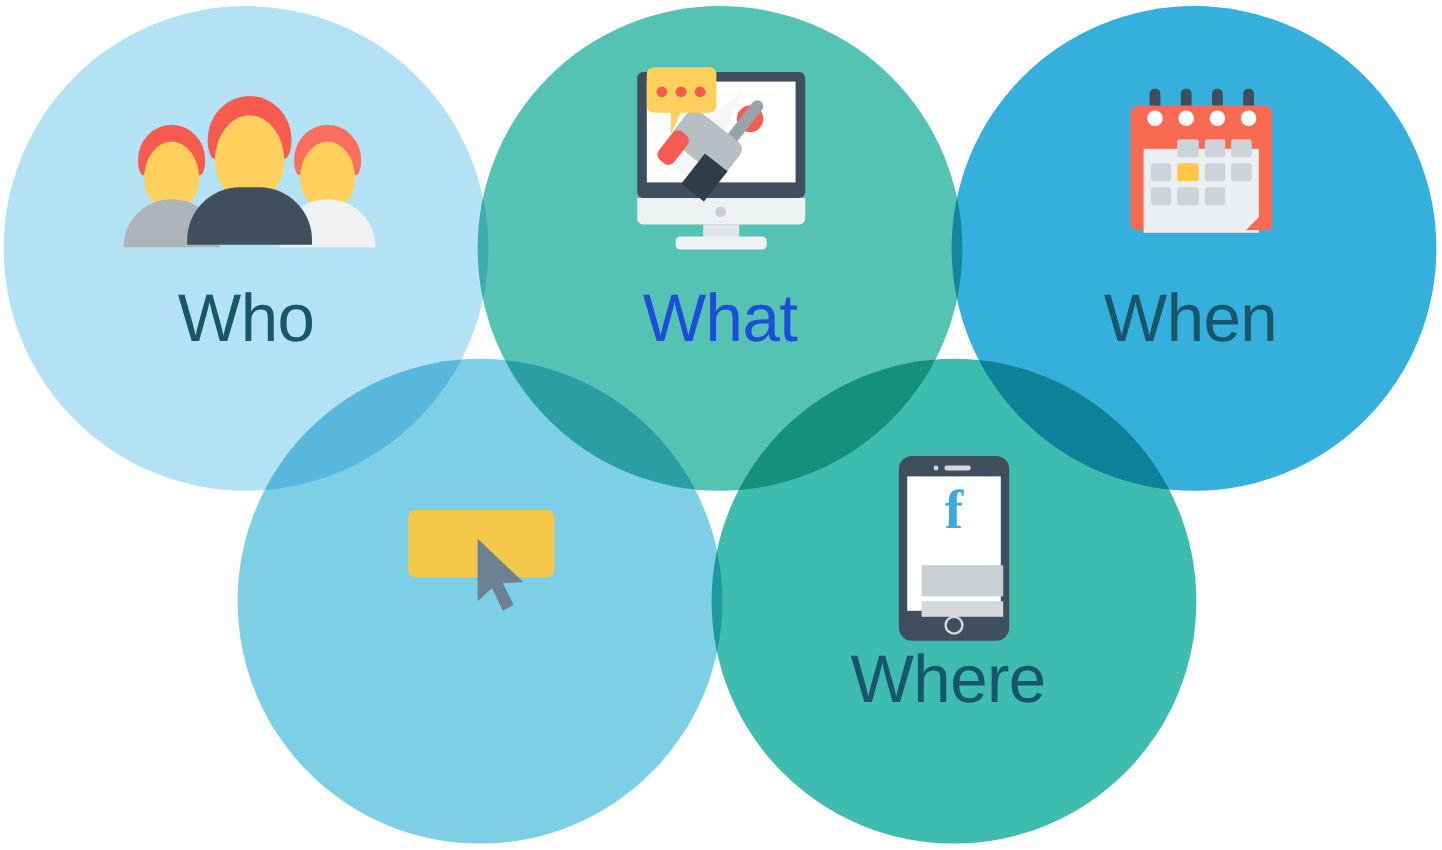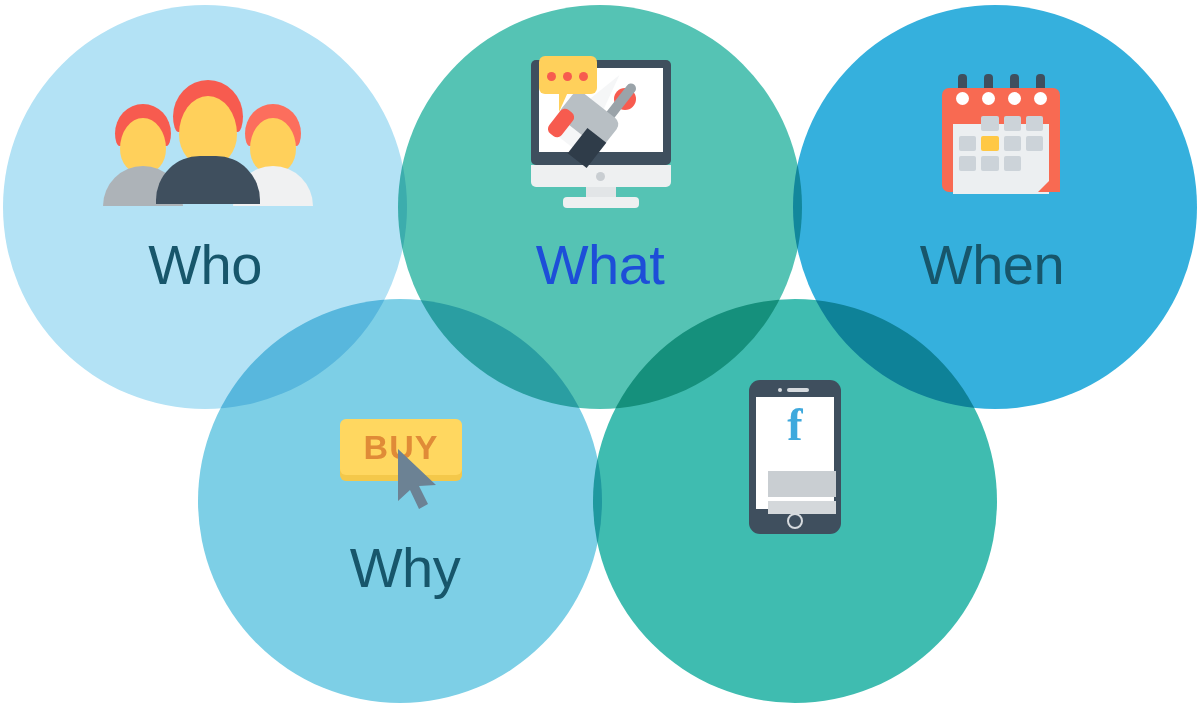--- a/index.html
+++ b/index.html
@@ -203,23 +203,20 @@
           <div class="cal-cell"></div>
           <div class="cal-cell"></div>
           <div class="cal-cell blank"></div>
         </div>
     </div>
   </div>
 
   <div class="icon-wrap" id="icon-buy" style="left: 404px; top: 470px;">
     <div class="buybox">
       <div class="buy-shadow"></div>
-      <div class="buy-btn">
-        <span class="buy-text">BUY</span>
-      </div>
       <svg class="cursor" viewBox="0 0 46 62">
         <polygon points="2,0 2,52 14,41 23,60 32,55 23,37 40,36" fill="#6c8294"></polygon>
       </svg>
     </div>
   </div>
 
   <div class="icon-wrap" id="icon-phone" style="left: 795px; top: 457px;">
     <div class="phone">
       <div class="ph-body"></div>
       <div class="ph-cam"></div>
@@ -229,15 +226,15 @@
         <div class="ph-bar2"></div>
       </div>
       <div class="fb">f</div>
       <div class="ph-home"></div>
     </div>
   </div>
 
   <div class="label" id="l-who" style="left: 205px; top: 265px; color: rgb(23, 86, 107);">Who</div>
   <div class="label" id="l-what" style="left: 600px; top: 265px; color: #1d4ed8;">What</div>
   <div class="label" id="l-when" style="left: 992px; top: 265px; color: rgb(23, 86, 107);">When</div>
-  <div class="label" id="l-why" style="left: 405px; top: 568px; color: rgb(23, 86, 107);">Why</div>
+  <div class="label" id="l-where" style="left: 790px; top: 566px; color: rgb(23, 86, 107);">Where</div>
 
 </div>
 
 </body></html>

